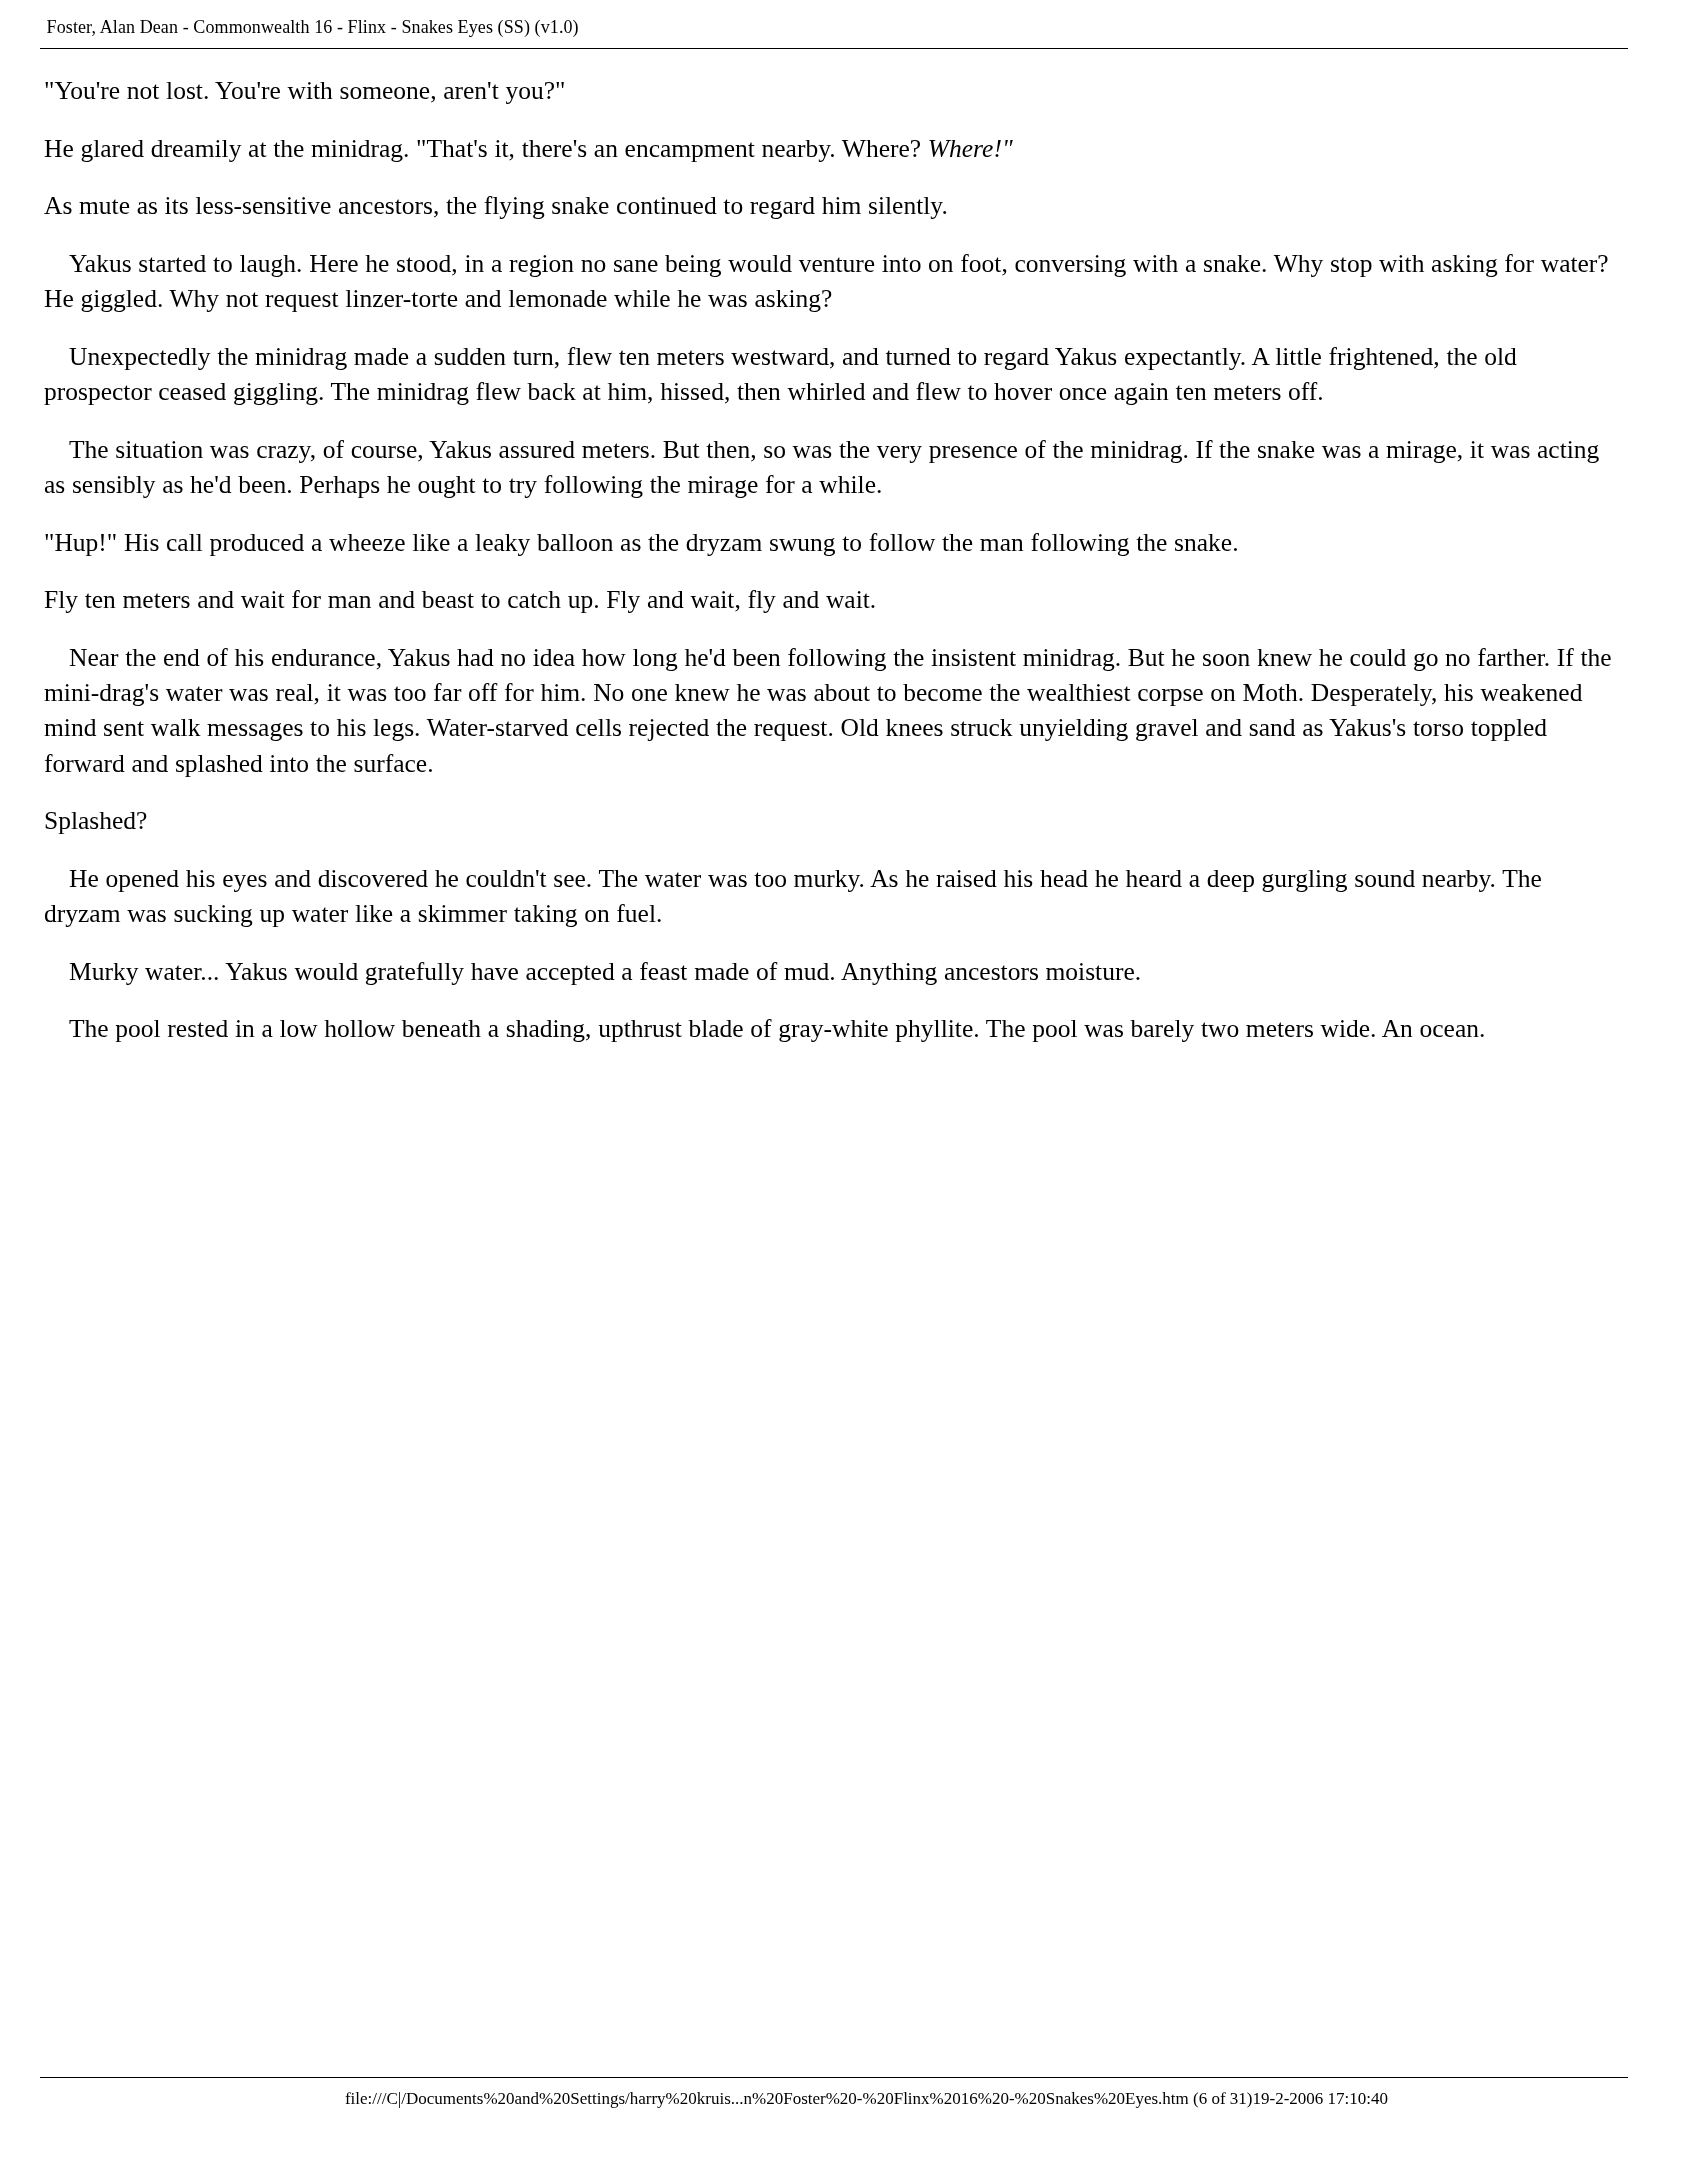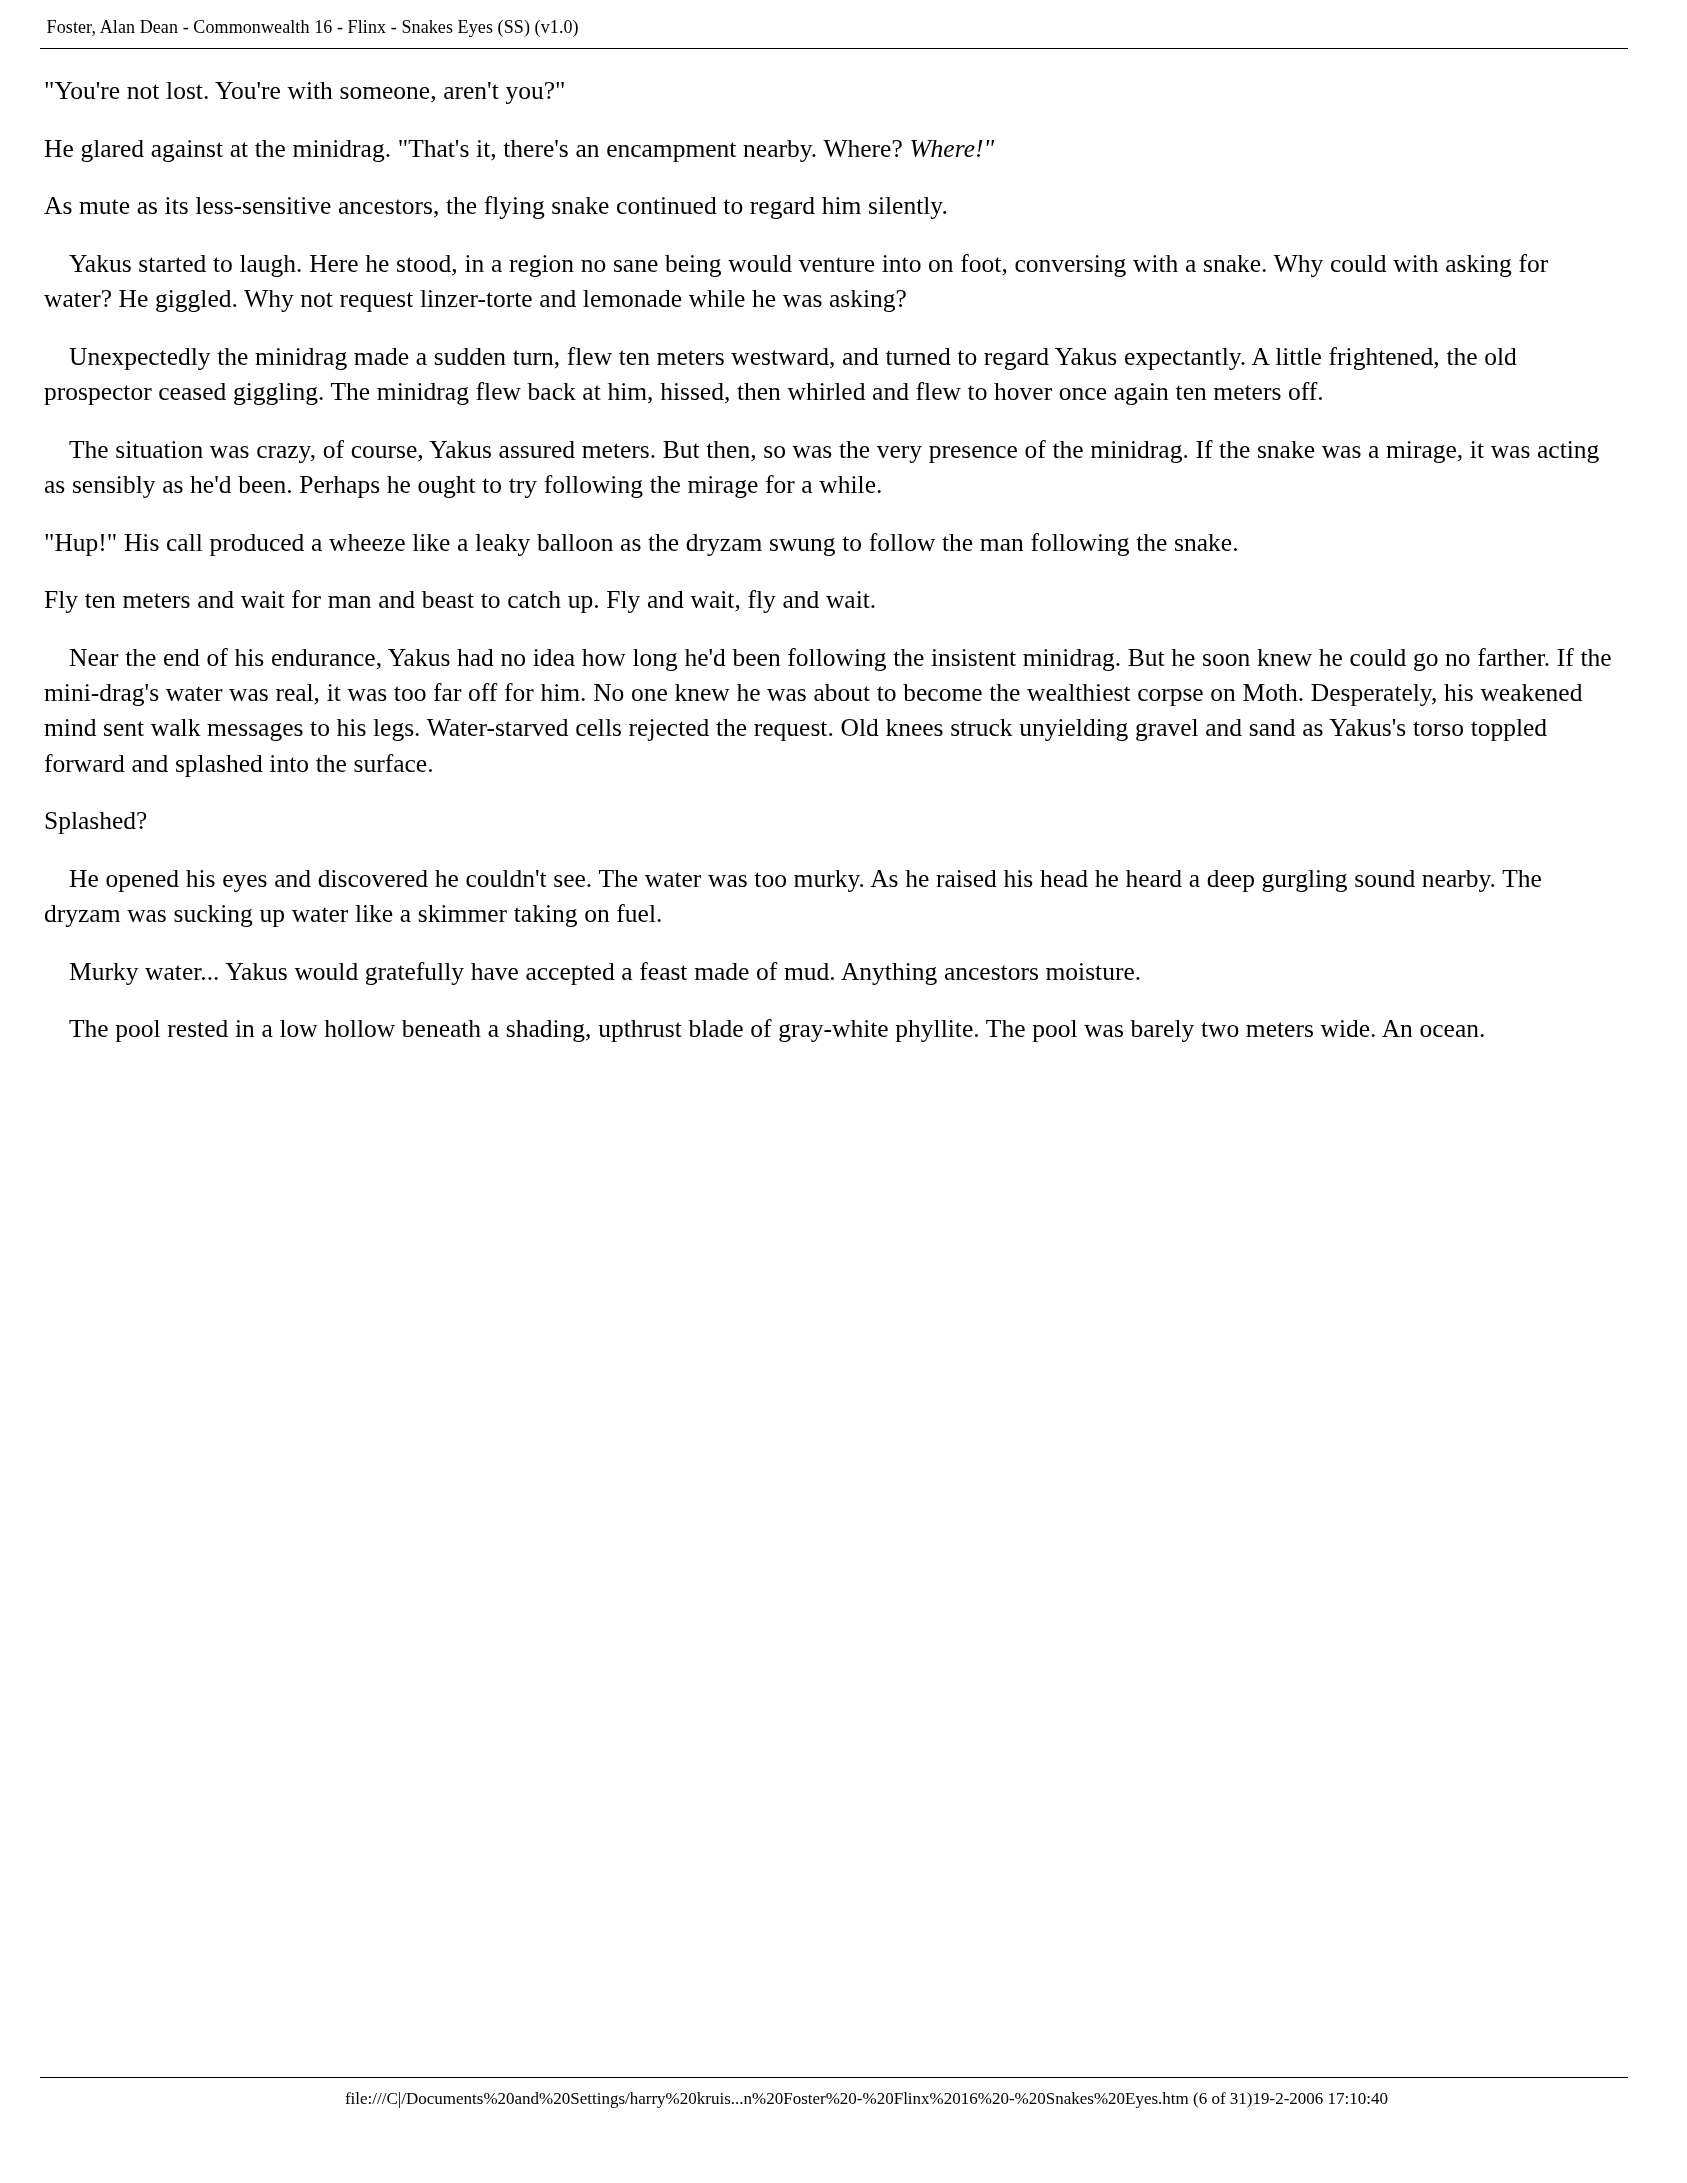--- a/index.html
+++ b/index.html
@@ -80,25 +80,25 @@
 
 <div class="page">
 
   <div class="header">Foster, Alan Dean - Commonwealth 16 - Flinx - Snakes Eyes (SS) (v1.0)</div>
   <div class="rule"></div>
 
   <div class="body-text">
 
     <p class="para noindent">"You're not lost. You're with someone, aren't you?"</p>
 
-    <p class="para noindent"><span>He glared against at the minidrag. "That's it, there's an encampment nearby. Where? </span><i>Where!"</i></p>
+    <p class="para noindent"><span>He glared dreamily at the minidrag. "That's it, there's an encampment nearby. Where? </span><i>Where!"</i></p>
 
     <p class="para noindent">As mute as its less-sensitive ancestors, the flying snake continued to regard him silently.</p>
 
-    <p class="para">Yakus started to laugh. Here he stood, in a region no sane being would venture into on foot, conversing with a snake. Why could with asking for water? He giggled. Why not request linzer-torte and lemonade while he was asking?</p>
+    <p class="para">Yakus started to laugh. Here he stood, in a region no sane being would venture into on foot, conversing with a snake. Why stop with asking for water? He giggled. Why not request linzer-torte and lemonade while he was asking?</p>
 
     <p class="para">Unexpectedly the minidrag made a sudden turn, flew ten meters westward, and turned to regard Yakus expectantly. A little frightened, the old prospector ceased giggling. The minidrag flew back at him, hissed, then whirled and flew to hover once again ten meters off.</p>
 
     <p class="para">The situation was crazy, of course, Yakus assured meters. But then, so was the very presence of the minidrag. If the snake was a mirage, it was acting as sensibly as he'd been. Perhaps he ought to try following the mirage for a while.</p>
 
     <p class="para noindent">"Hup!" His call produced a wheeze like a leaky balloon as the dryzam swung to follow the man following the snake.</p>
 
     <p class="para noindent">Fly ten meters and wait for man and beast to catch up. Fly and wait, fly and wait.</p>
 
     <p class="para">Near the end of his endurance, Yakus had no idea how long he'd been following the insistent minidrag. But he soon knew he could go no farther. If the mini-drag's water was real, it was too far off for him. No one knew he was about to become the wealthiest corpse on Moth. Desperately, his weakened mind sent walk messages to his legs. Water-starved cells rejected the request. Old knees struck unyielding gravel and sand as Yakus's torso toppled forward and splashed into the surface.</p>

